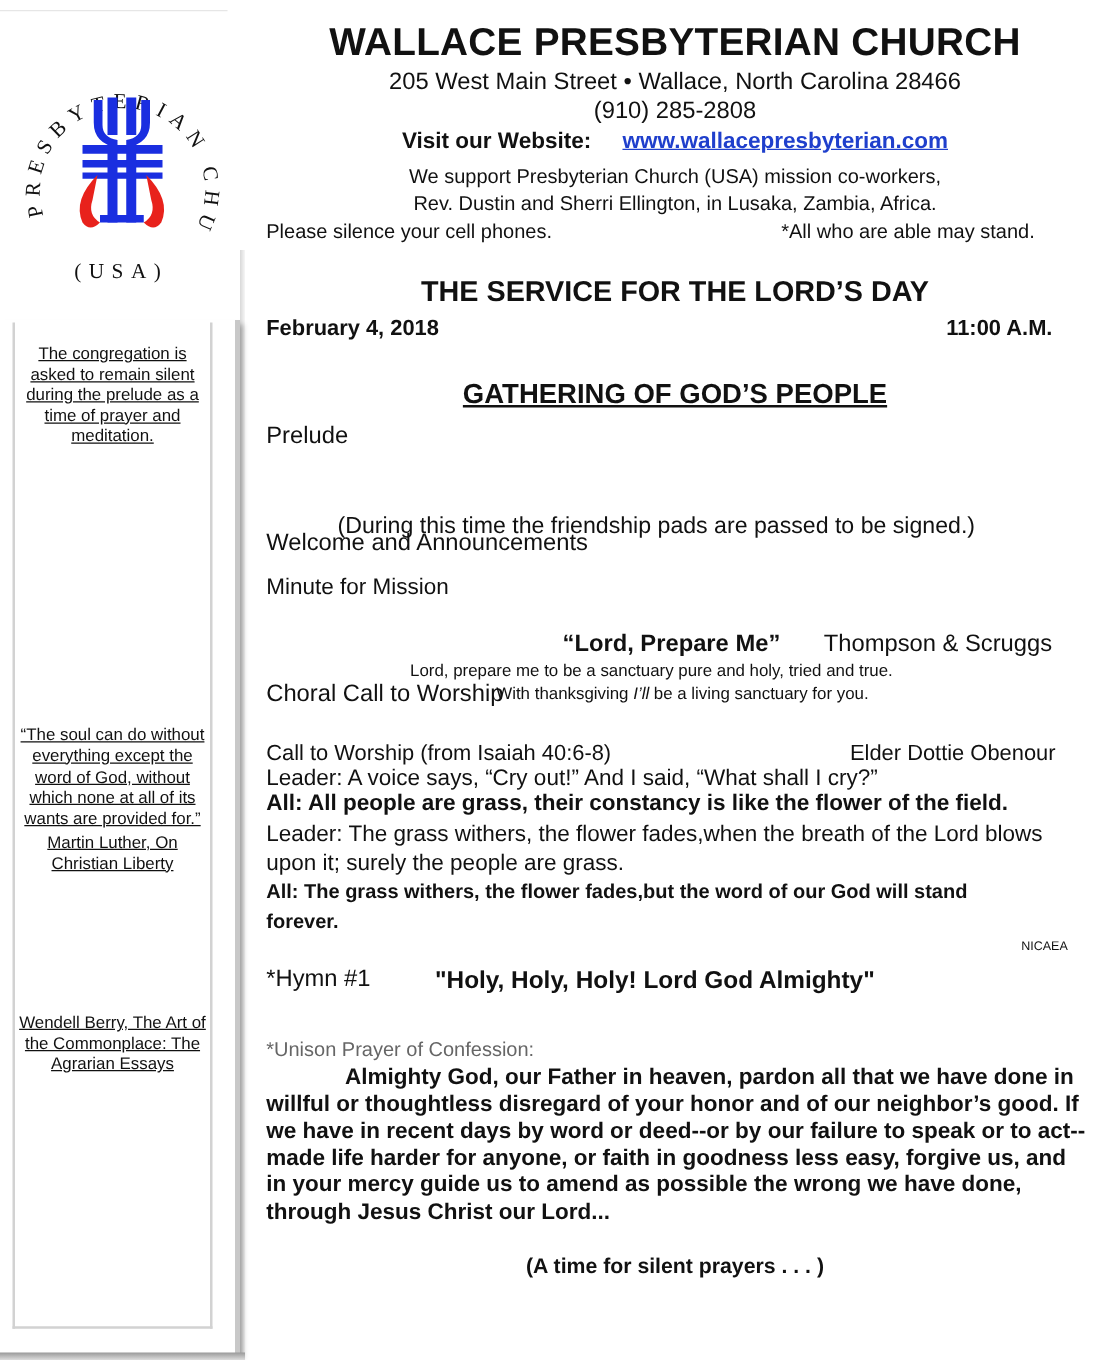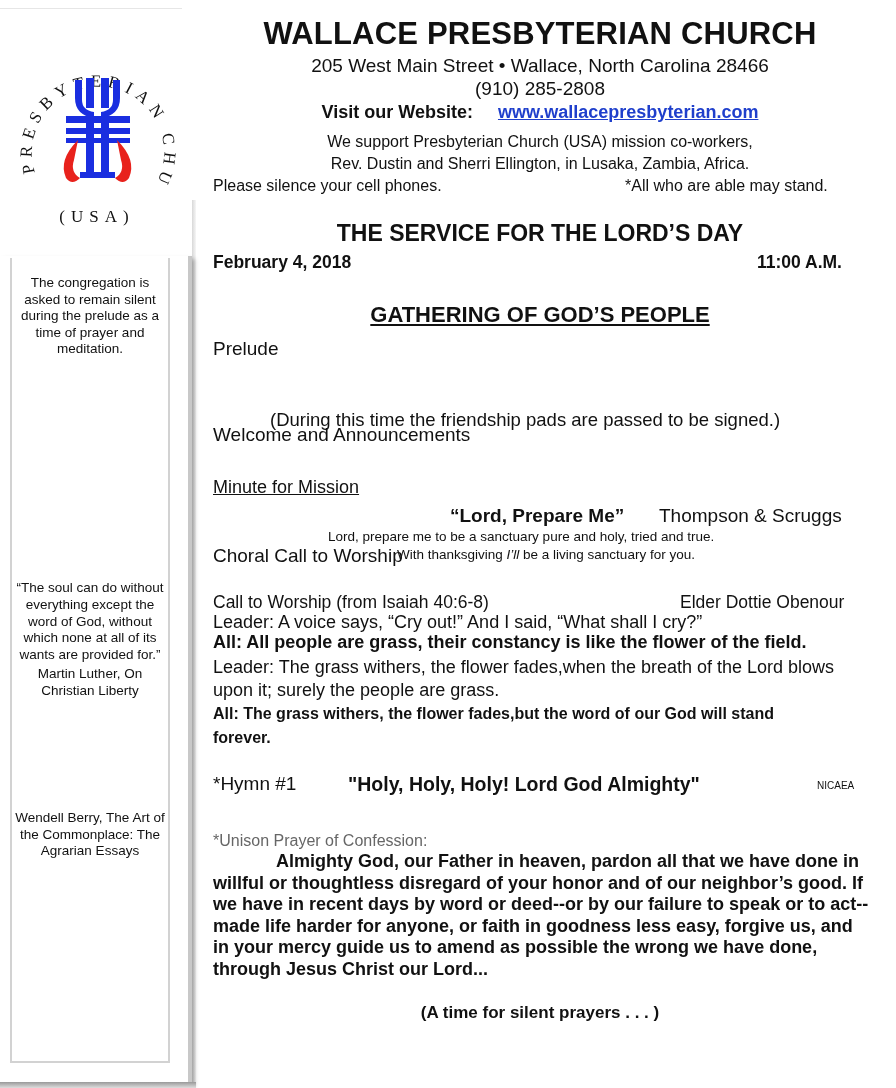--- a/index.html
+++ b/index.html
@@ -12,21 +12,21 @@
   #logo-top-line { left: 0; top: 8px; width: 182px; height: 1px; background: #e6e6e6; }
   #sidebar-frame { left: 0; top: 256px; width: 192px; height: 828px;
                    border-right: 4px solid #c8c8c8; box-sizing: border-box;
                    box-shadow: 3px 3px 4px rgba(0,0,0,0.25); }
   #sidebar-inner { left: 10px; top: 258px; width: 160px; height: 805px;
                    border: 2px solid #d2d2d2; border-top: none; box-sizing: border-box; background: #fff; }
   #sidebar-shadow-right { left: 192px; top: 200px; width: 4px; height: 888px;
                    background: linear-gradient(to right, #d8d8d8, #f6f6f6); }
   #sidebar-bottom { left: 0; top: 1082px; width: 196px; height: 6px;
                    background: linear-gradient(to bottom, #999, #ddd); }
-  .side-text { left: 12px; width: 156px; text-align: center; font-size: 13.5px; line-height: 16.5px; color: #111; }
+  .side-text { left: 12px; width: 156px; text-align: center; font-size: 13.5px; line-height: 16.5px; color: #111; text-decoration: underline; }
   #note-prelude { top: 275px; }
   #quote-luther { top: 580px; line-height: 16.8px; }
   #quote-luther .attr { margin-top: 2px; }
   #quote-berry { top: 808px; line-height: 21.5px; }
   #quote-berry .attr { line-height: 16.5px; margin-top: 2px; }
 
   
   .center { left: 208px; width: 664px; text-align: center; }
   #church-name { top: 16px; font-size: 31px; font-weight: bold; letter-spacing: 0.2px; }
   #address { top: 55px; font-size: 19px; }
@@ -41,40 +41,40 @@
   #service-title { top: 220px; font-size: 23px; font-weight: bold; }
   #service-date { left: 213px; top: 252px; font-size: 17.5px; font-weight: bold; }
   #service-time { left: 757px; top: 252px; font-size: 17.5px; font-weight: bold; }
 
   #section-heading { top: 302px; font-size: 22px; font-weight: bold; text-decoration: underline; }
 
   .item { left: 213px; font-size: 19px; }
   #prelude { top: 338px; }
   #welcome { top: 386px; margin-top: 38px; }
   #welcome-note { left: 270px; top: 409px; font-size: 18.5px; }
-  #minute-mission { top: 477px; font-size: 18px; text-decoration: underline; }
+  #minute-mission { top: 459px; font-size: 18px; }
 
   #choral { top: 505px; font-size: 19px; margin-top: 40px; }
   #choral-title { left: 450px; top: 505px; font-size: 19px; font-weight: bold; }
   #choral-composer { left: 659px; top: 505px; font-size: 19px; }
   #choral-lyric-1 { left: 328px; top: 529px; font-size: 13.5px; }
   #choral-lyric-2 { left: 397px; top: 547px; font-size: 13.5px; }
   #choral-lyric-2 i { font-style: italic; }
 
   #call-worship { top: 592px; font-size: 17.5px; }
   #call-elder { left: 680px; top: 592px; font-size: 17.5px; }
   .litany { left: 213px; width: 660px; font-size: 18px; }
   #leader-1 { top: 612px; }
   #all-1 { top: 632px; font-weight: bold; font-size: 18px; }
   #leader-2 { top: 656px; width: 660px; line-height: 23px; }
   #all-2 { top: 702px; font-weight: bold; font-size: 16px; line-height: 24px; width: 620px; }
 
   #hymn-label { left: 213px; top: 773px; font-size: 19px; }
   #hymn-title { left: 348px; top: 773px; font-size: 19.5px; font-weight: bold; }
-  #hymn-tune { left: 817px; top: 780px; font-size: 10px; }
+  #hymn-tune { left: 817px; top: 752px; font-size: 10px; }
 
   #confession-label { left: 213px; top: 832px; font-size: 16px; color: #666; }
   #confession-text { left: 213px; top: 851px; width: 660px; font-size: 18px; font-weight: bold;
                      line-height: 21.5px; text-indent: 63px; }
   #silent-prayers { top: 1003px; font-size: 17px; font-weight: bold; }
 </style>
 </head>
 <body>
 
 <div class="abs" id="logo-top-line"></div>

